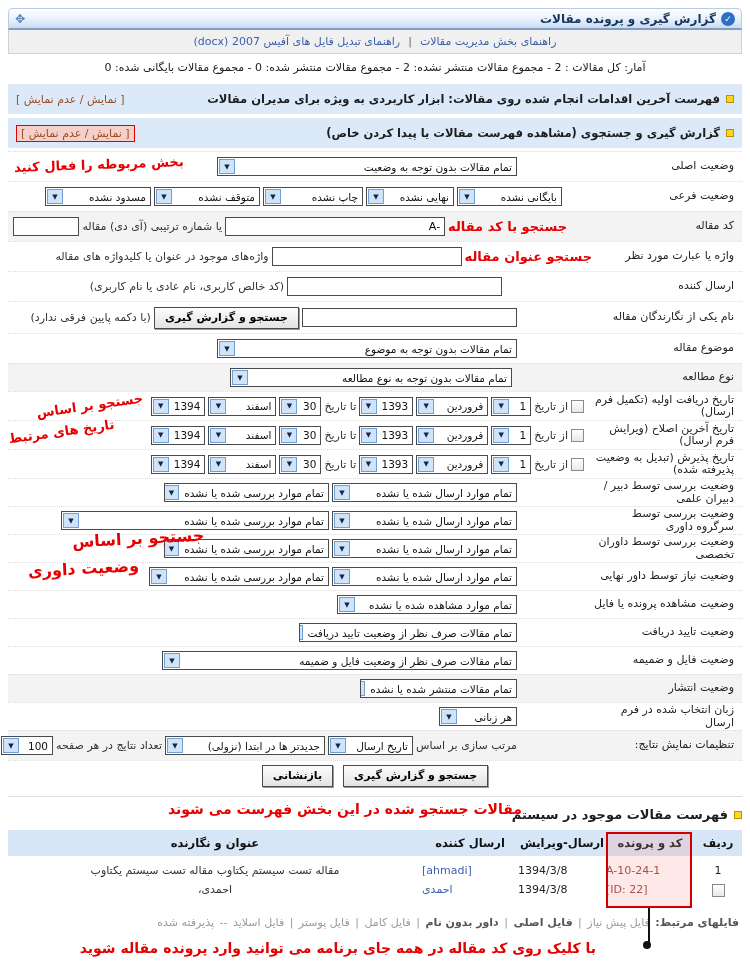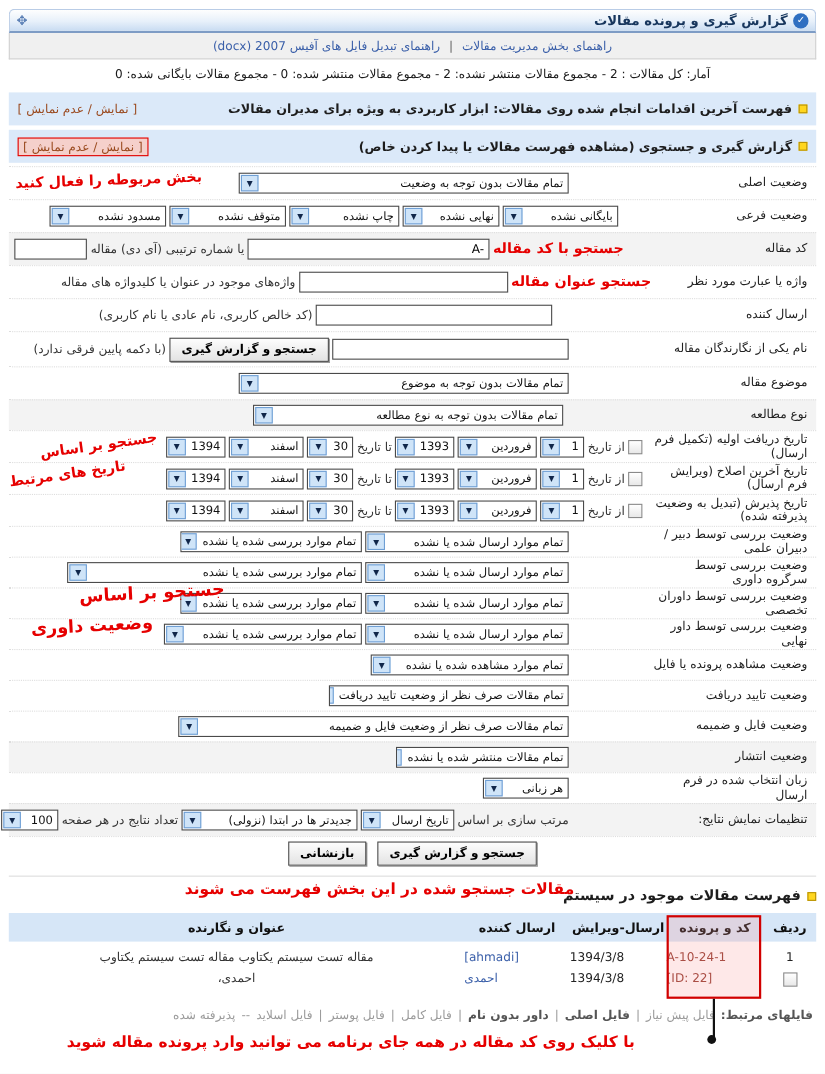--- a/index.html
+++ b/index.html
@@ -81,21 +81,21 @@
 
   .filesrow { margin:10px 8px 0; text-align:right; padding-right:2px; color:#9a9a9a; }
   .filesrow .b { font-weight:bold; color:#555; }
   .filesrow span { margin:0 1px; }
 
   
   .redbox { position:absolute; left:606px; top:832px; width:86px; height:76px;
     border:2px solid #d10000; background:rgba(250,150,150,0.22); z-index:20; pointer-events:none; }
   .vline { position:absolute; left:648px; top:908px; width:2px; height:35px; background:#111; z-index:25; }
   .vdot { position:absolute; left:643px; top:941px; width:8px; height:8px; border-radius:50%; background:#111; z-index:25; }
-  .click-note { position:absolute; top:940px; right:173px; }
+  .click-note { position:absolute; top:940px; right:154px; }
 </style>
 </head>
 <body>
 
 <div class="page">
 
   <div class="topbar">
     <span class="check-badge">✓</span>
     <span class="topbar-title">گزارش گیری و پرونده مقالات</span>
     <span class="move-glyph">✥</span>
@@ -354,21 +354,21 @@
             <span class="arr"></span>
           </span>
         <span class="sel" style="width:165px">
             <span class="txt">تمام موارد بررسی شده یا نشده</span>
             <span class="arr"></span>
           </span>
       </span>
     </div>
 
     <div class="row h28">
-      <span class="lbl">وضعیت بررسی توسط داور نهایی</span>
+      <span class="lbl">وضعیت نیاز توسط داور نهایی</span>
       <span class="ctn">
         <span class="sel mr75" style="width:185px">
             <span class="txt">تمام موارد ارسال شده یا نشده</span>
             <span class="arr"></span>
           </span>
         <span class="sel" style="width:180px">
             <span class="txt">تمام موارد بررسی شده یا نشده</span>
             <span class="arr"></span>
           </span>
       </span>

